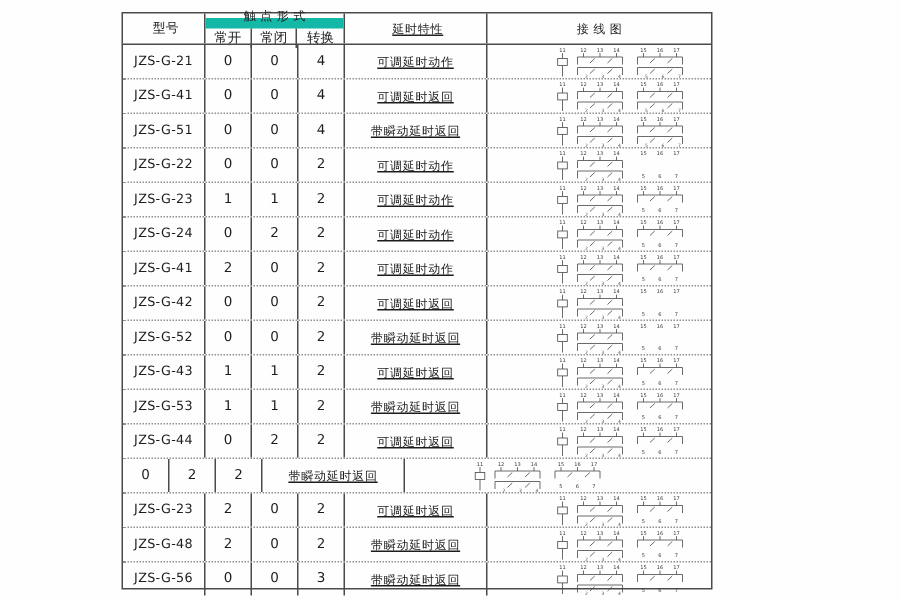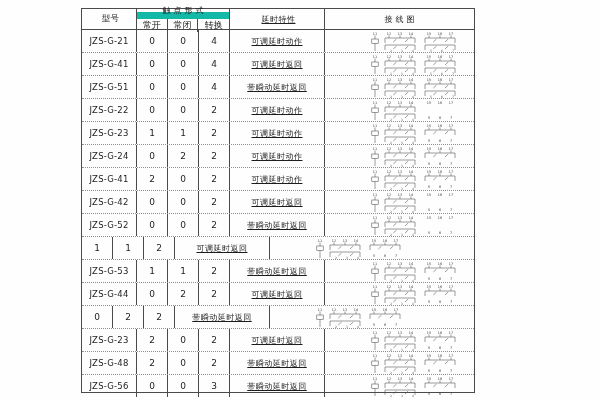--- a/index.html
+++ b/index.html
@@ -416,20 +416,21 @@
               <text class="tiny" x="22" y="21.8">2</text>
               <text class="tiny" x="33" y="21.8">3</text>
               <text class="tiny" x="44" y="21.8">4</text>
               <text x="60" y="19.6">5</text>
               <text x="71" y="19.6">6</text>
               <text x="82" y="19.6">7</text>
             </svg>
           </div>
 </div>
         <div class="trow">
+  <div class="cell c-model">JZS-G-43</div>
   <div class="cell c-sub">1</div>
   <div class="cell c-sub">1</div>
   <div class="cell c-sub">2</div>
   <div class="cell c-delay">可调延时返回</div>
   <div class="cell c-wiring">
             <svg class="wd" viewBox="0 0 104 22" width="104" height="22">
               <text x="6" y="4.6">11</text>
               <line x1="6" y1="5.4" x2="6" y2="21"></line>
               <rect x="2.8" y="9" width="6.4" height="4.6"></rect>
               <text x="20" y="4.6">12</text>

